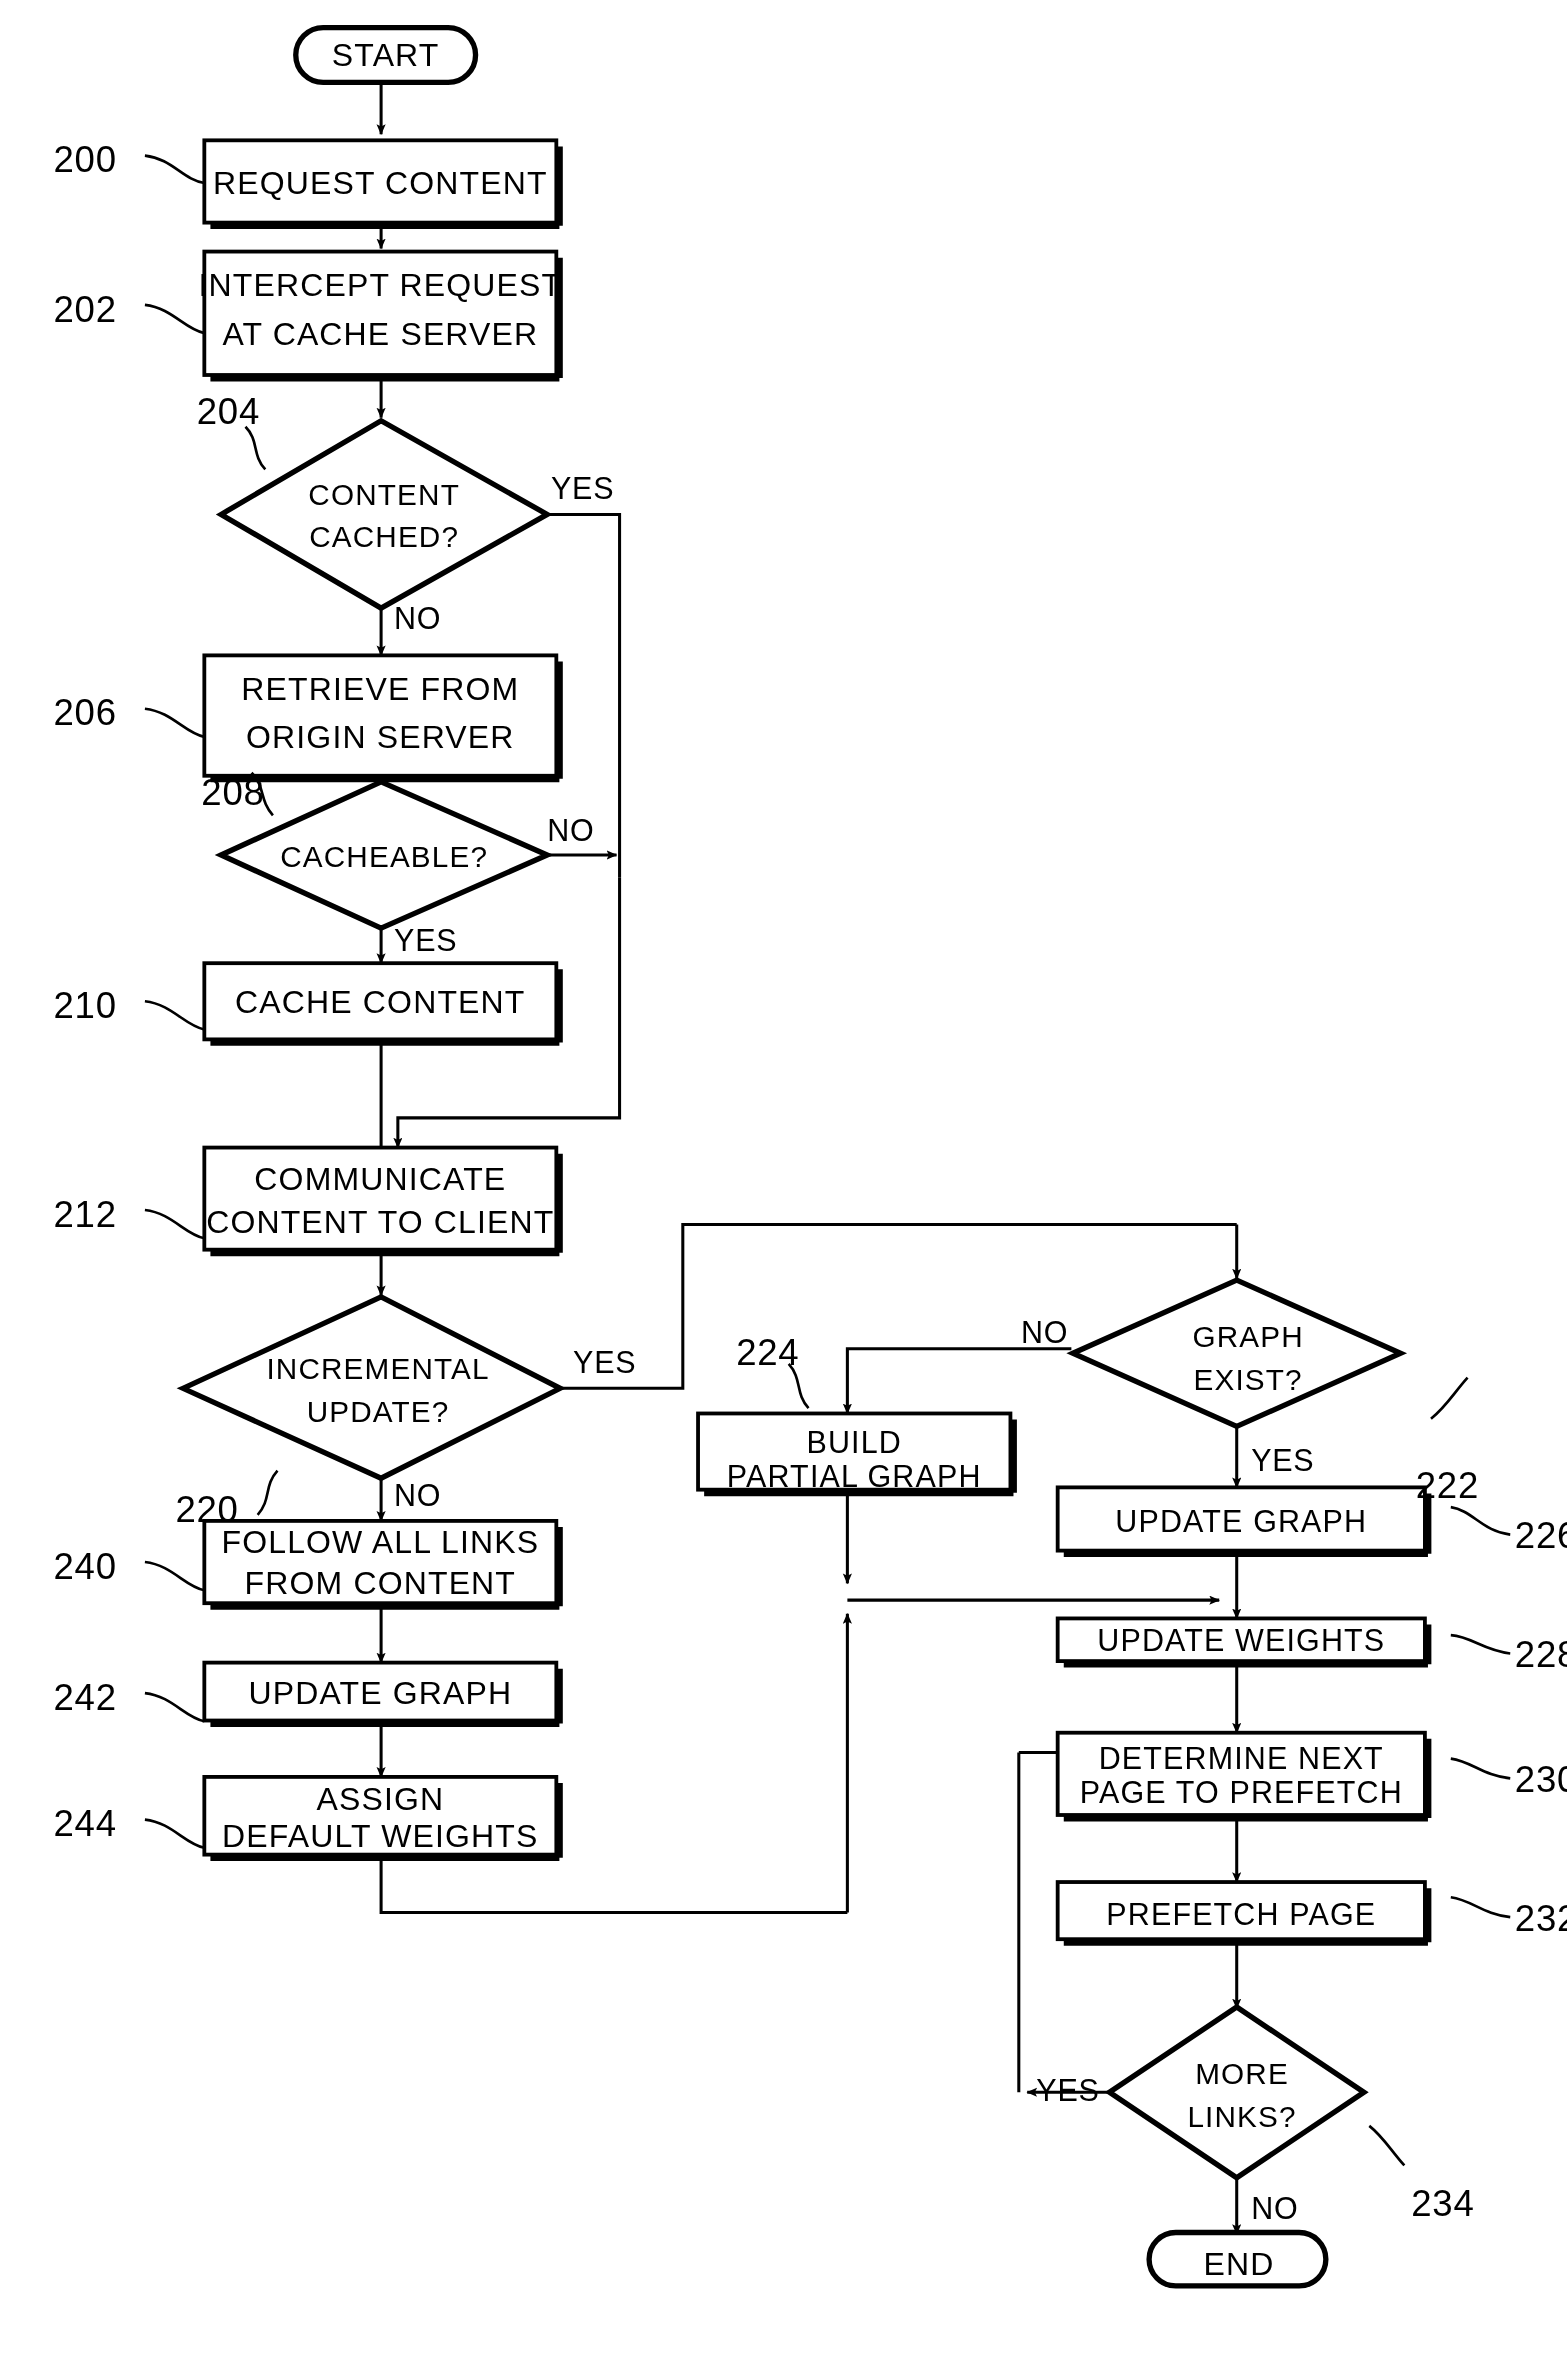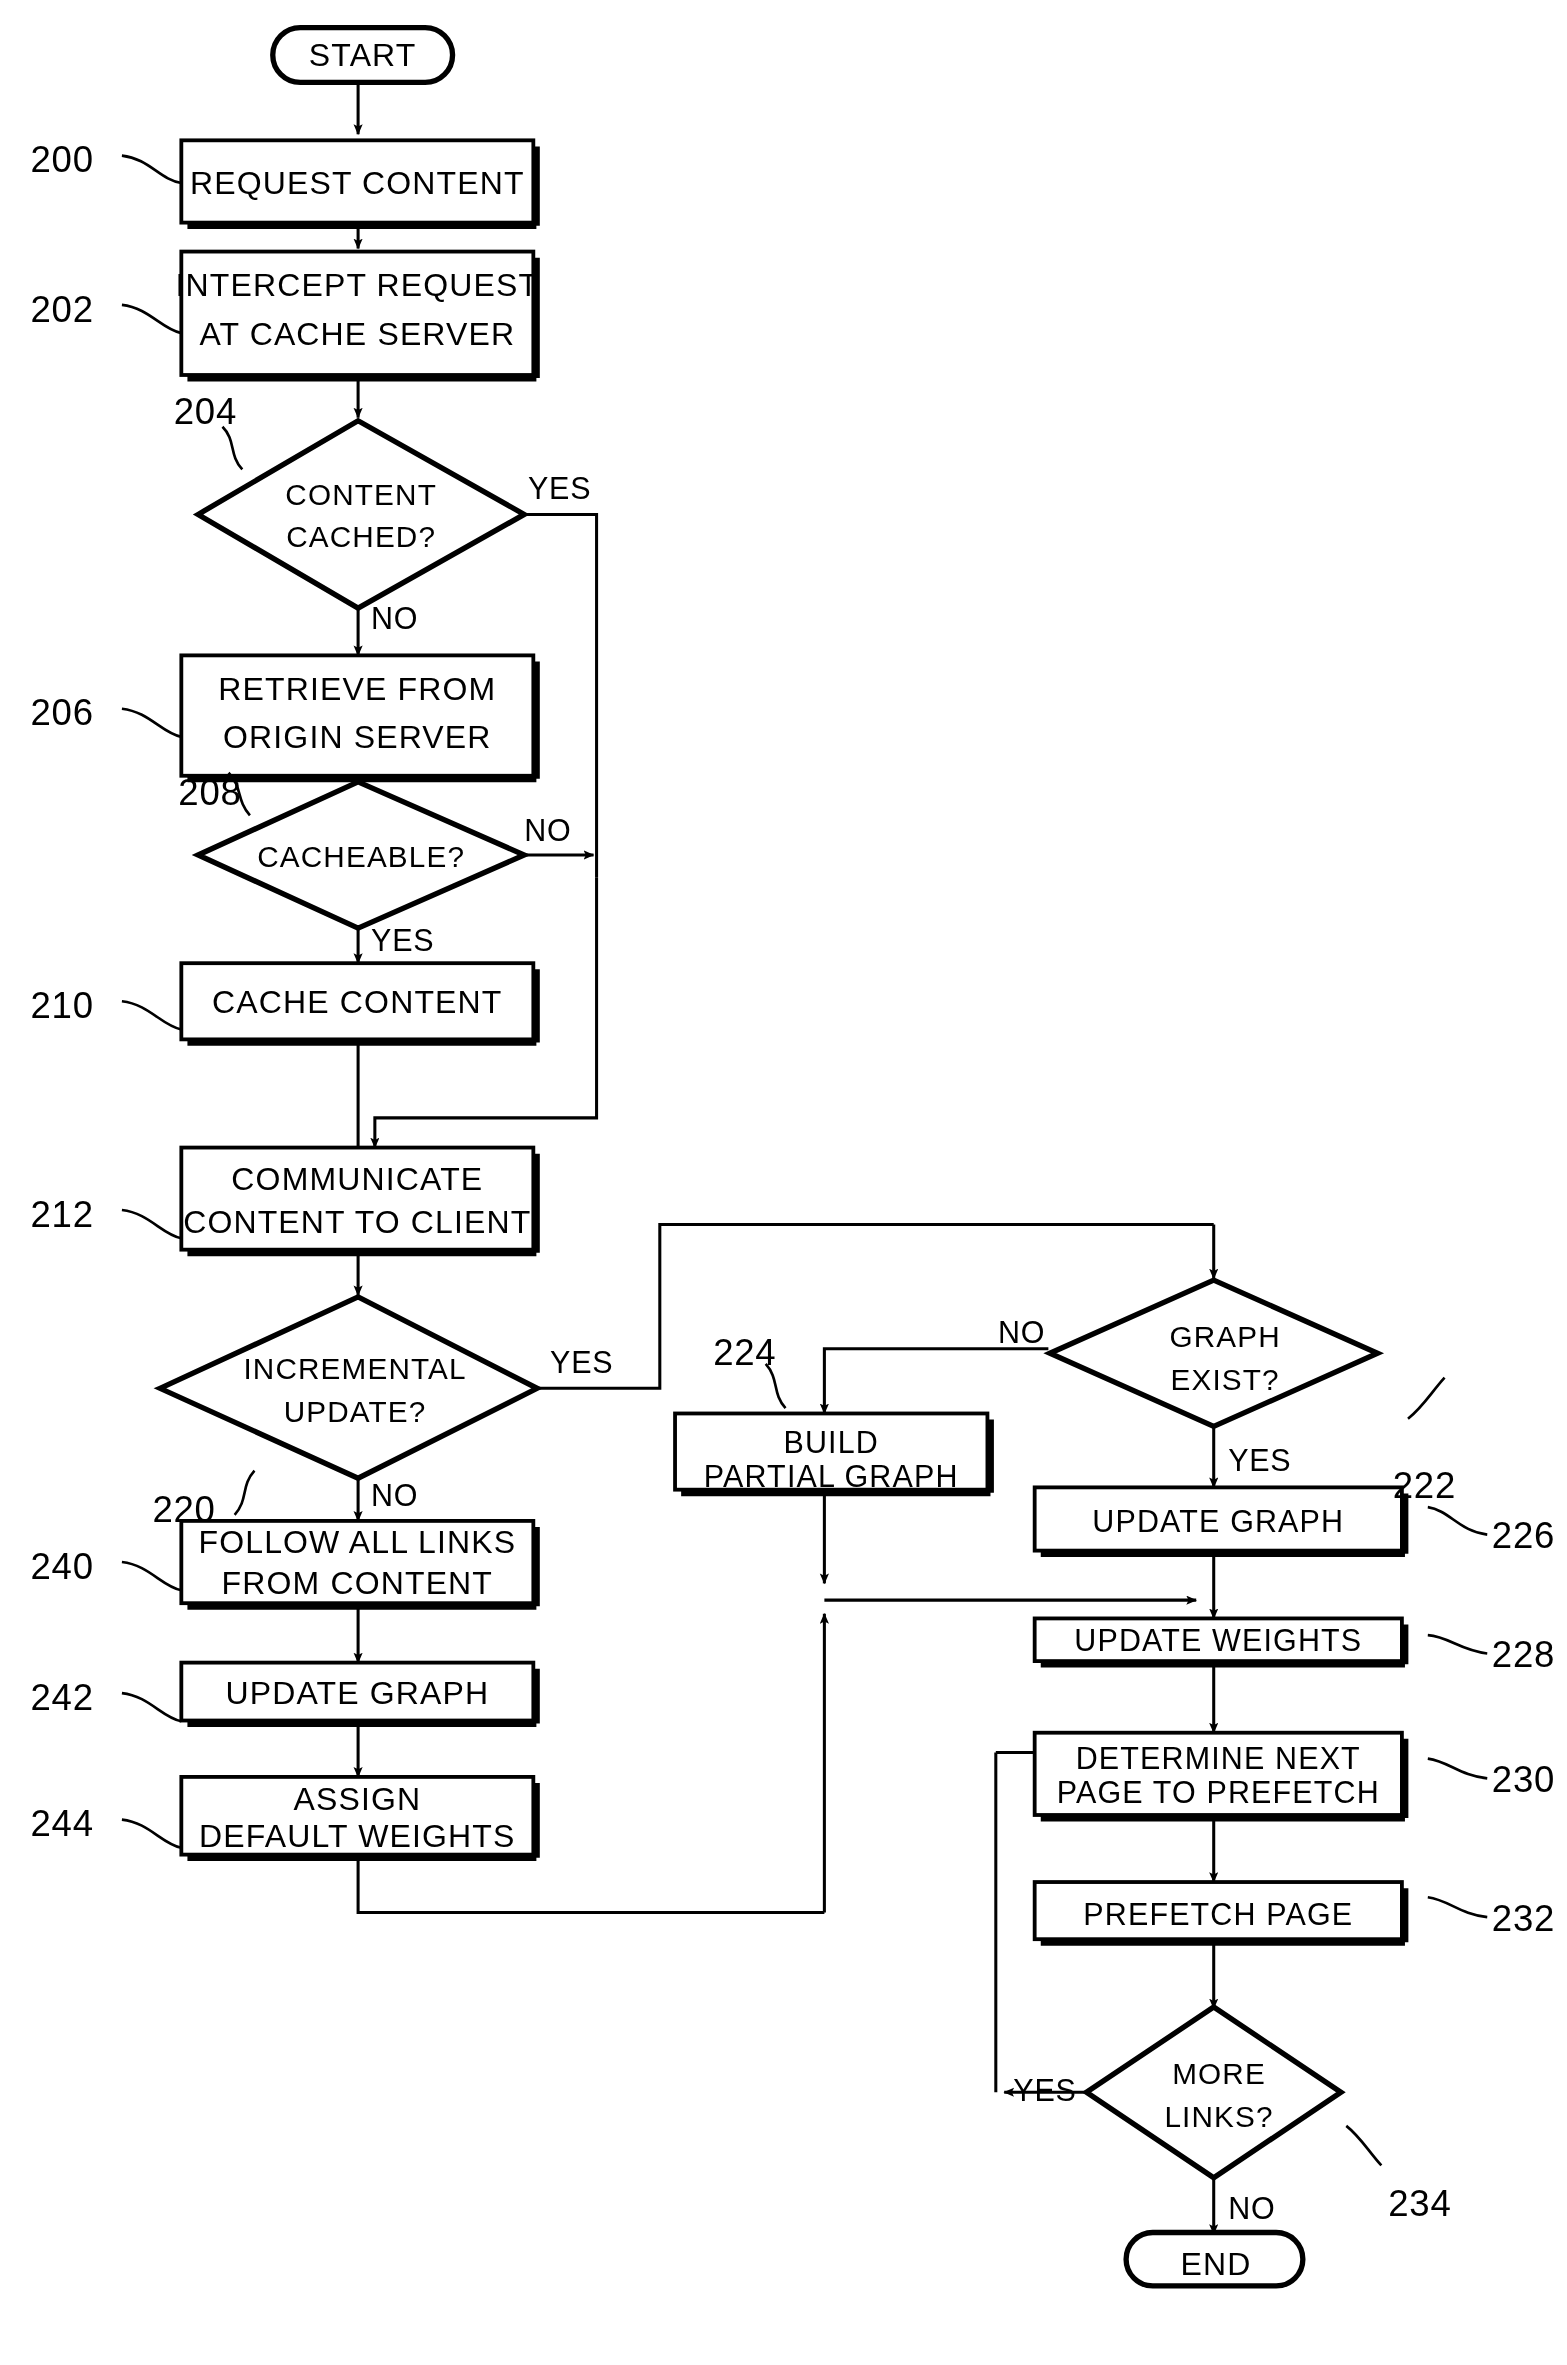--- a/index.html
+++ b/index.html
@@ -1,18 +1,18 @@
 <!DOCTYPE html>
 <html style="font-size:12.2px"><head>
 <meta charset="utf-8">
 <style>
   html, body { margin:0; padding:0; background:#ffffff; }
   body { width:1568px; height:2366px; position:relative;
          font-family:"Liberation Sans", sans-serif; }
-  #sheet { position:absolute; inset:0; width:1296px; height:2366px; }
+  #sheet { position:absolute; inset:0; width:1296px; height:2366px;margin-left:23px; }
   svg.layer { position:absolute; left:0; top:0; width:1568px; height:2366px; }
   .node-text { font-family:"Liberation Sans", sans-serif; font-weight:400;
                letter-spacing:1.5px; fill:#000; }
   .ref { font-family:"Liberation Sans", sans-serif; fill:#000; letter-spacing:1px; }
   .edgelbl { font-family:"Liberation Sans", sans-serif; fill:#000; letter-spacing:1px; }
 </style>
 </head>
 <body>
 
 <div id="sheet">

